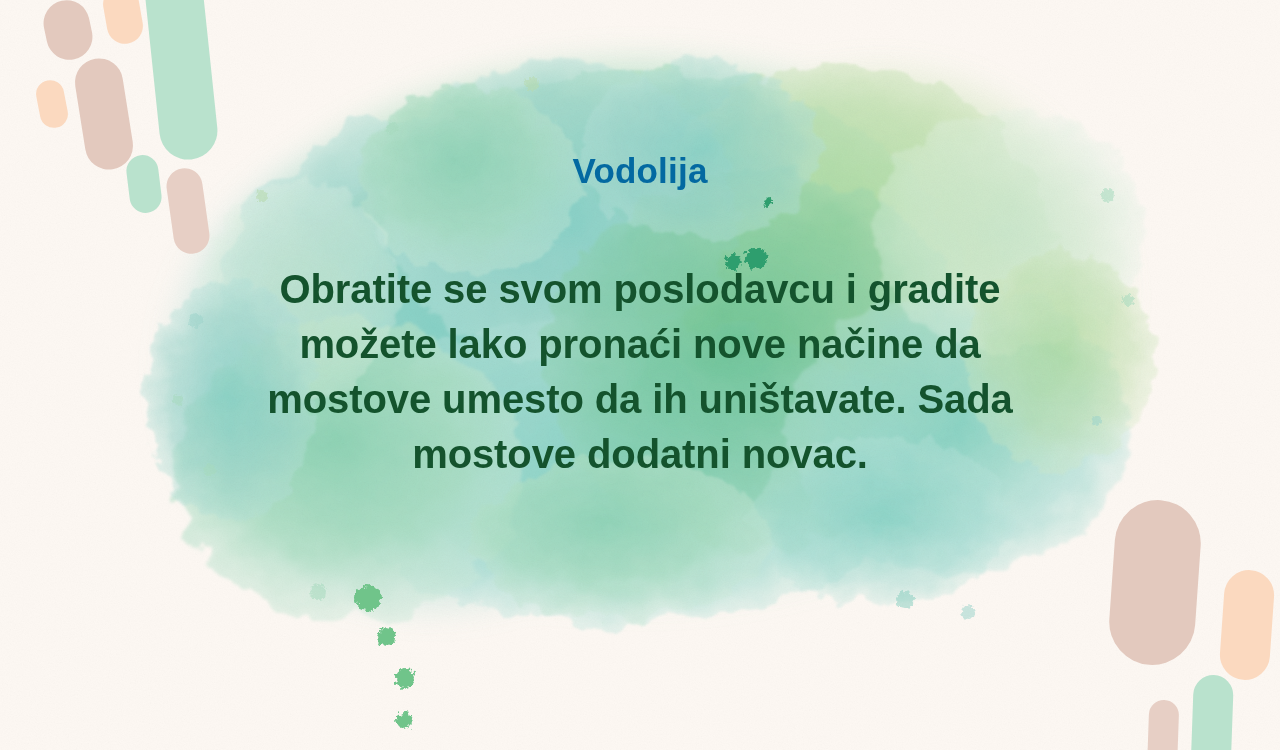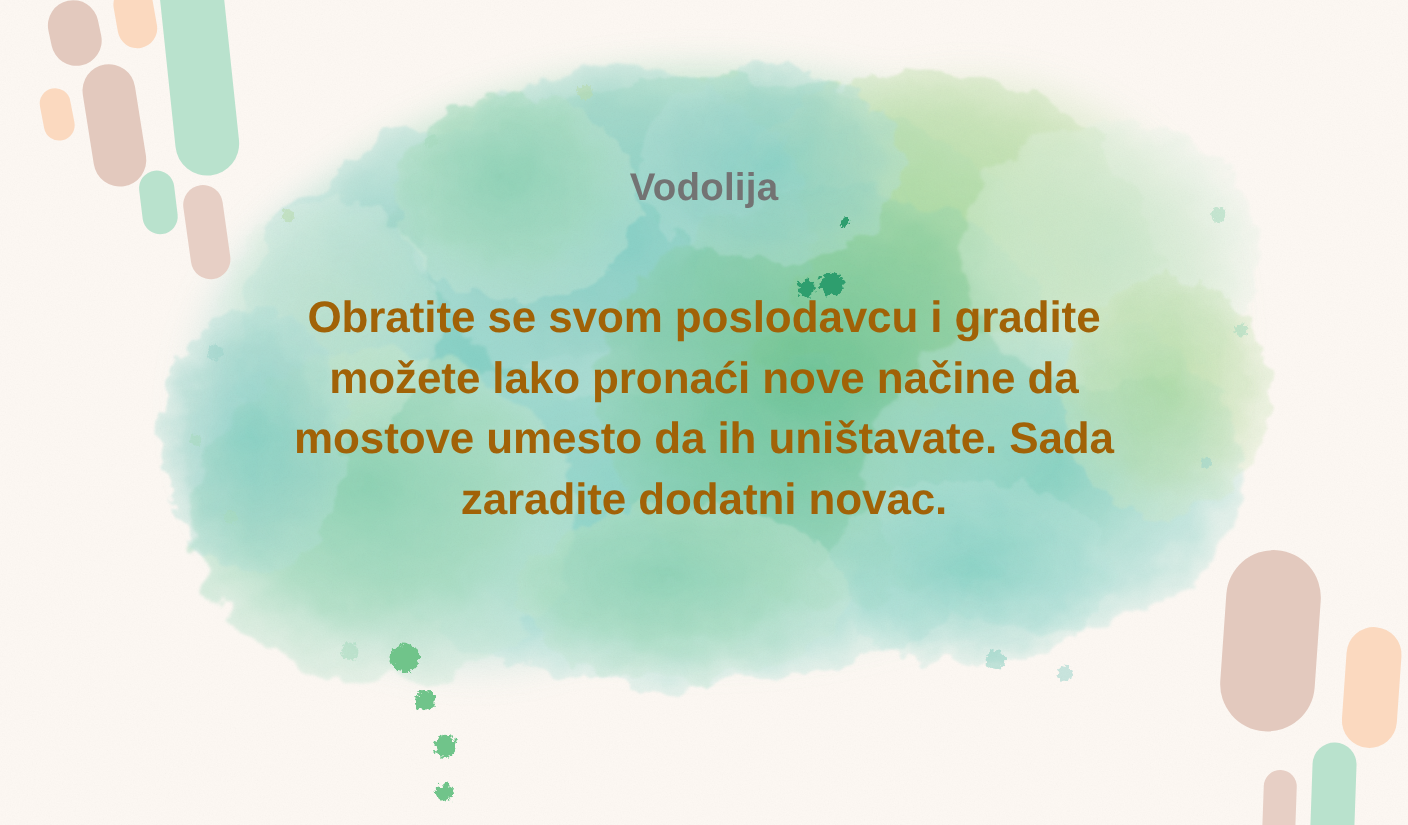--- a/index.html
+++ b/index.html
@@ -44,33 +44,33 @@
     height: 750px;
   }
   .zodiac-title {
     position: absolute;
     left: 0;
     top: 152px;
     width: 1280px;
     text-align: center;
     font-size: 35px;
     font-weight: 700;
-    color: #737373;
+    color: #0369a1;
     letter-spacing: 0.2px;
     line-height: 1.1;
   }
   .horoscope-body {
     position: absolute;
     left: 190px;
     top: 262px;
     width: 900px;
     text-align: center;
     font-size: 40px;
     font-weight: 700;
-    color: #a16207;
+    color: #14532d;
     line-height: 55px;
     letter-spacing: -0.1px;
   }
   .horoscope-line {
     display: block;
     white-space: nowrap;
   }
 </style>
 </head>
 <body>
@@ -225,17 +225,17 @@
       </div>
   </div>
 
   <div class="text-layer">
     <div class="zodiac-title">Vodolija</div>
 
     <div class="horoscope-body">
       <span class="horoscope-line">Obratite se svom poslodavcu i gradite</span>
       <span class="horoscope-line">možete lako pronaći nove načine da</span>
       <span class="horoscope-line">mostove umesto da ih uništavate. Sada</span>
-      <span class="horoscope-line">zaradite dodatni novac.</span>
+      <span class="horoscope-line">mostove dodatni novac.</span>
     </div>
   </div>
 
 </div>
 
 </body></html>

